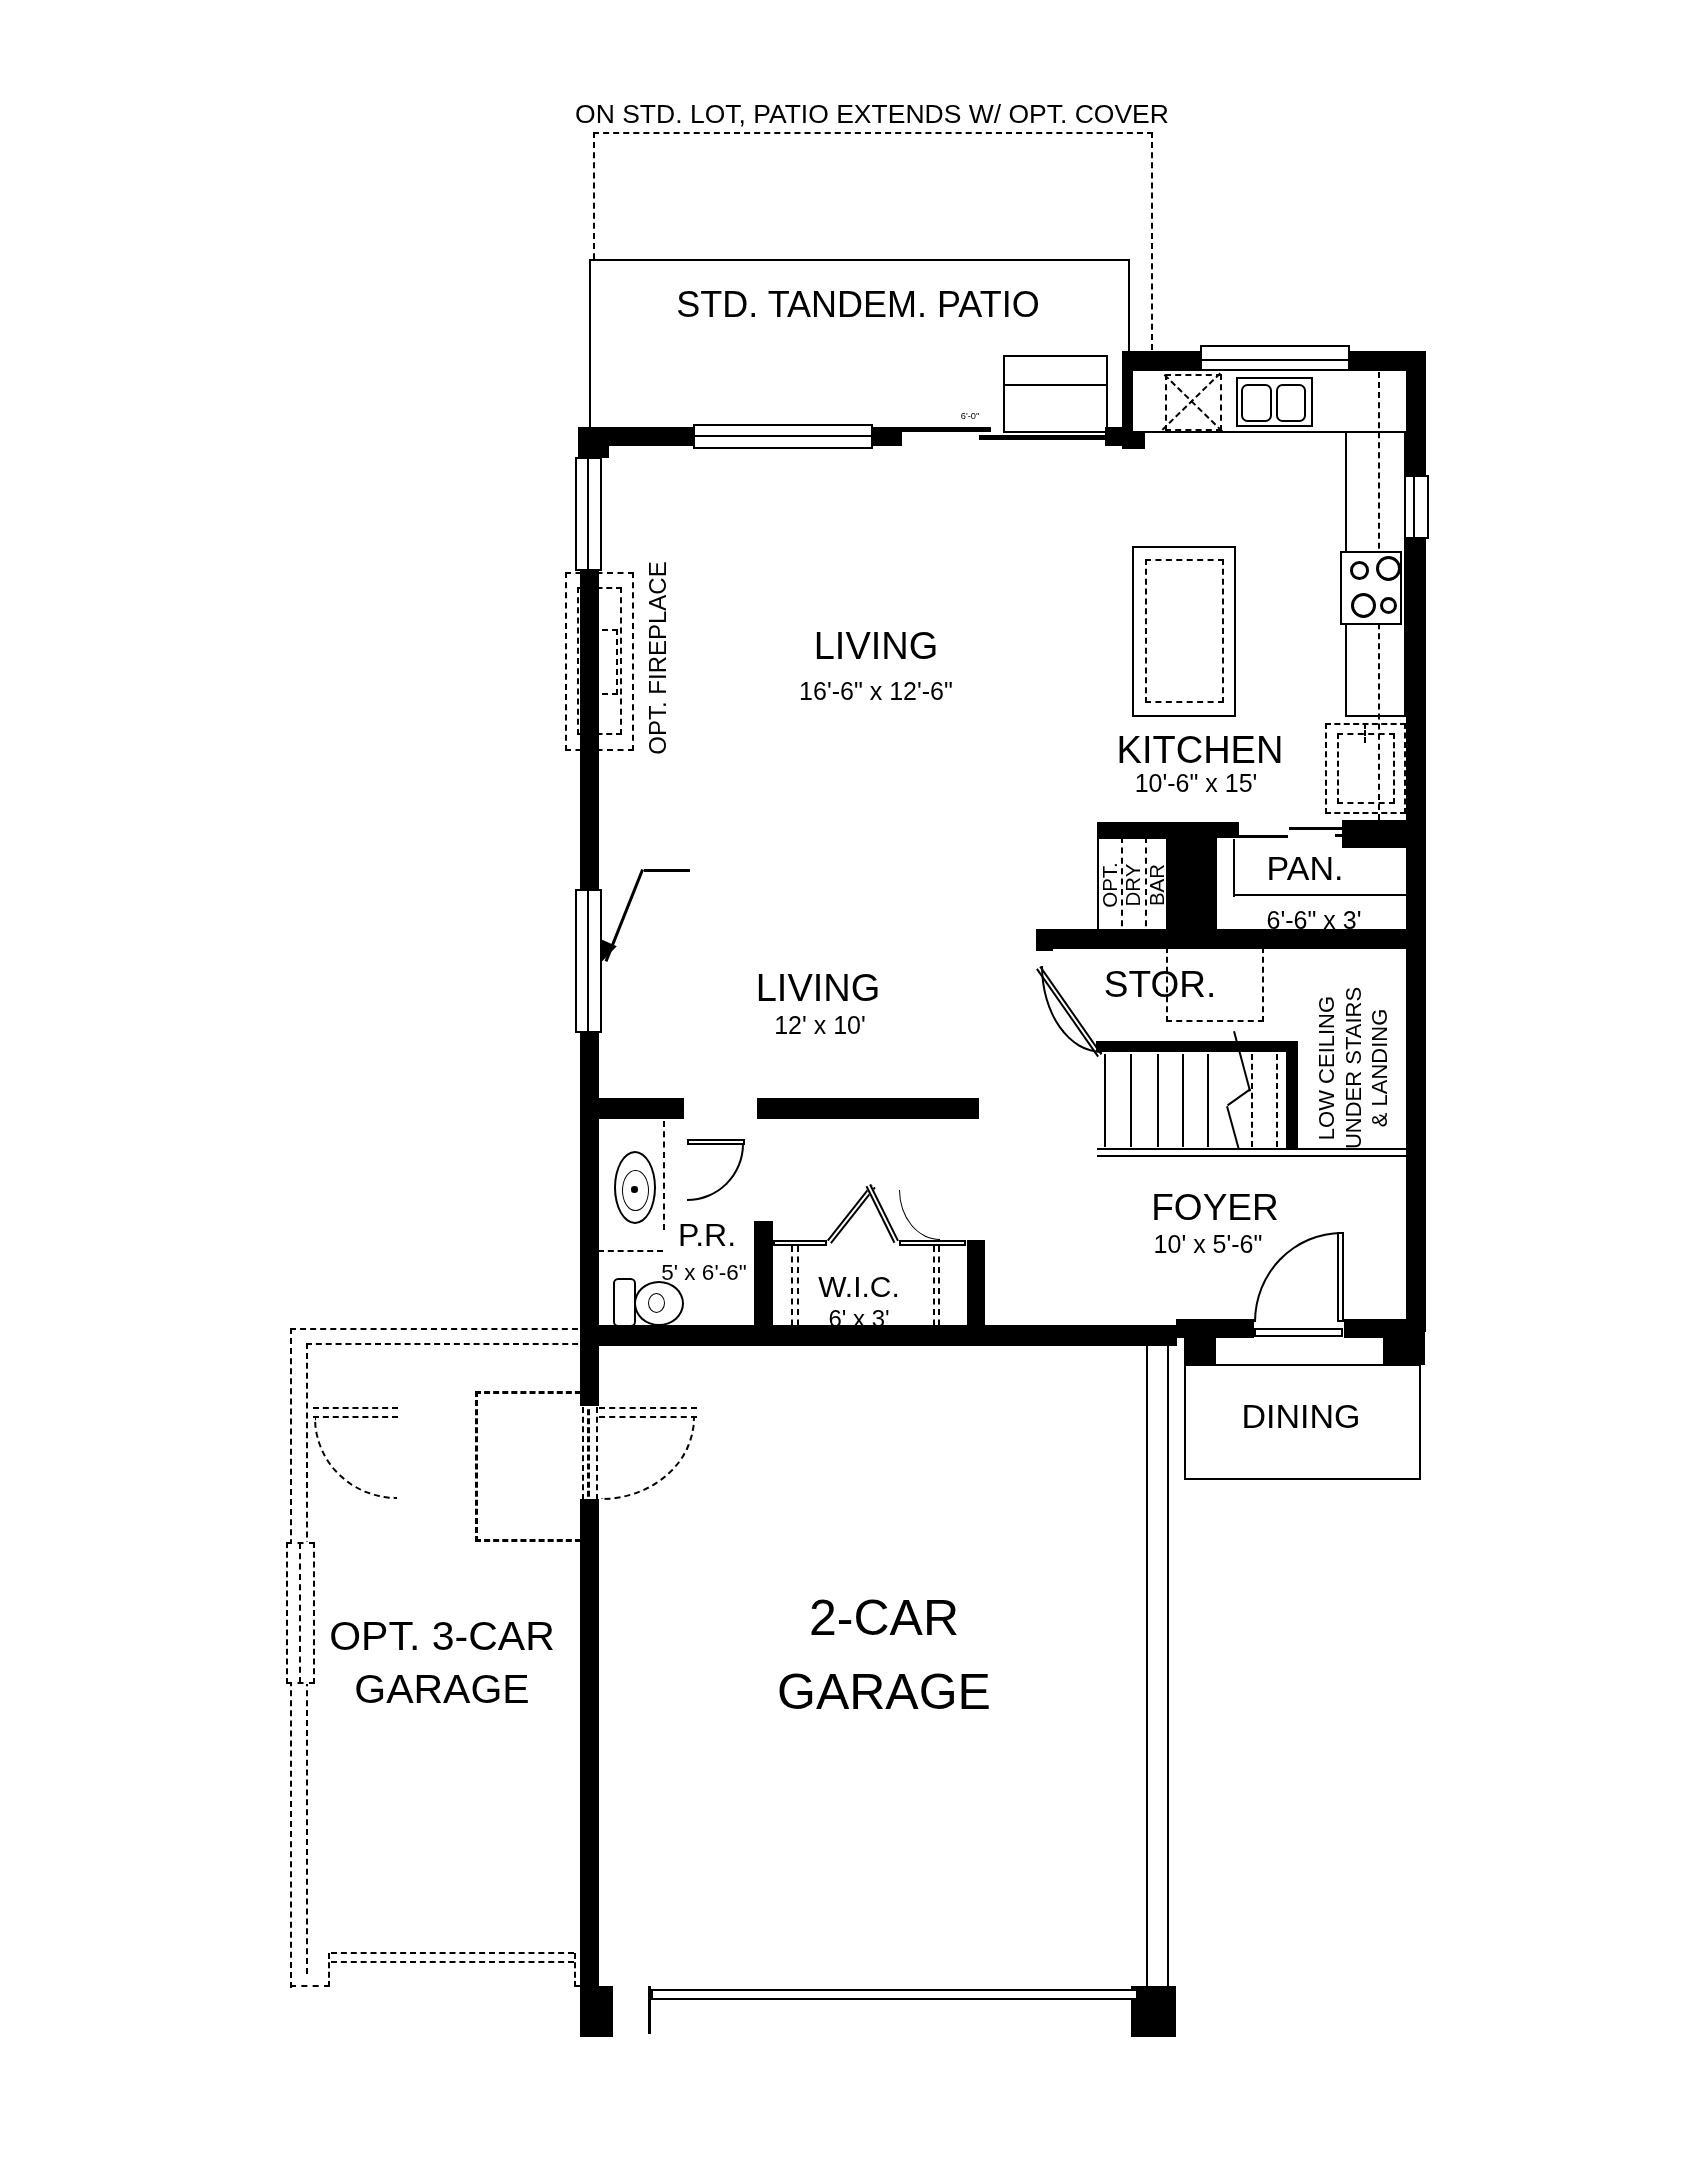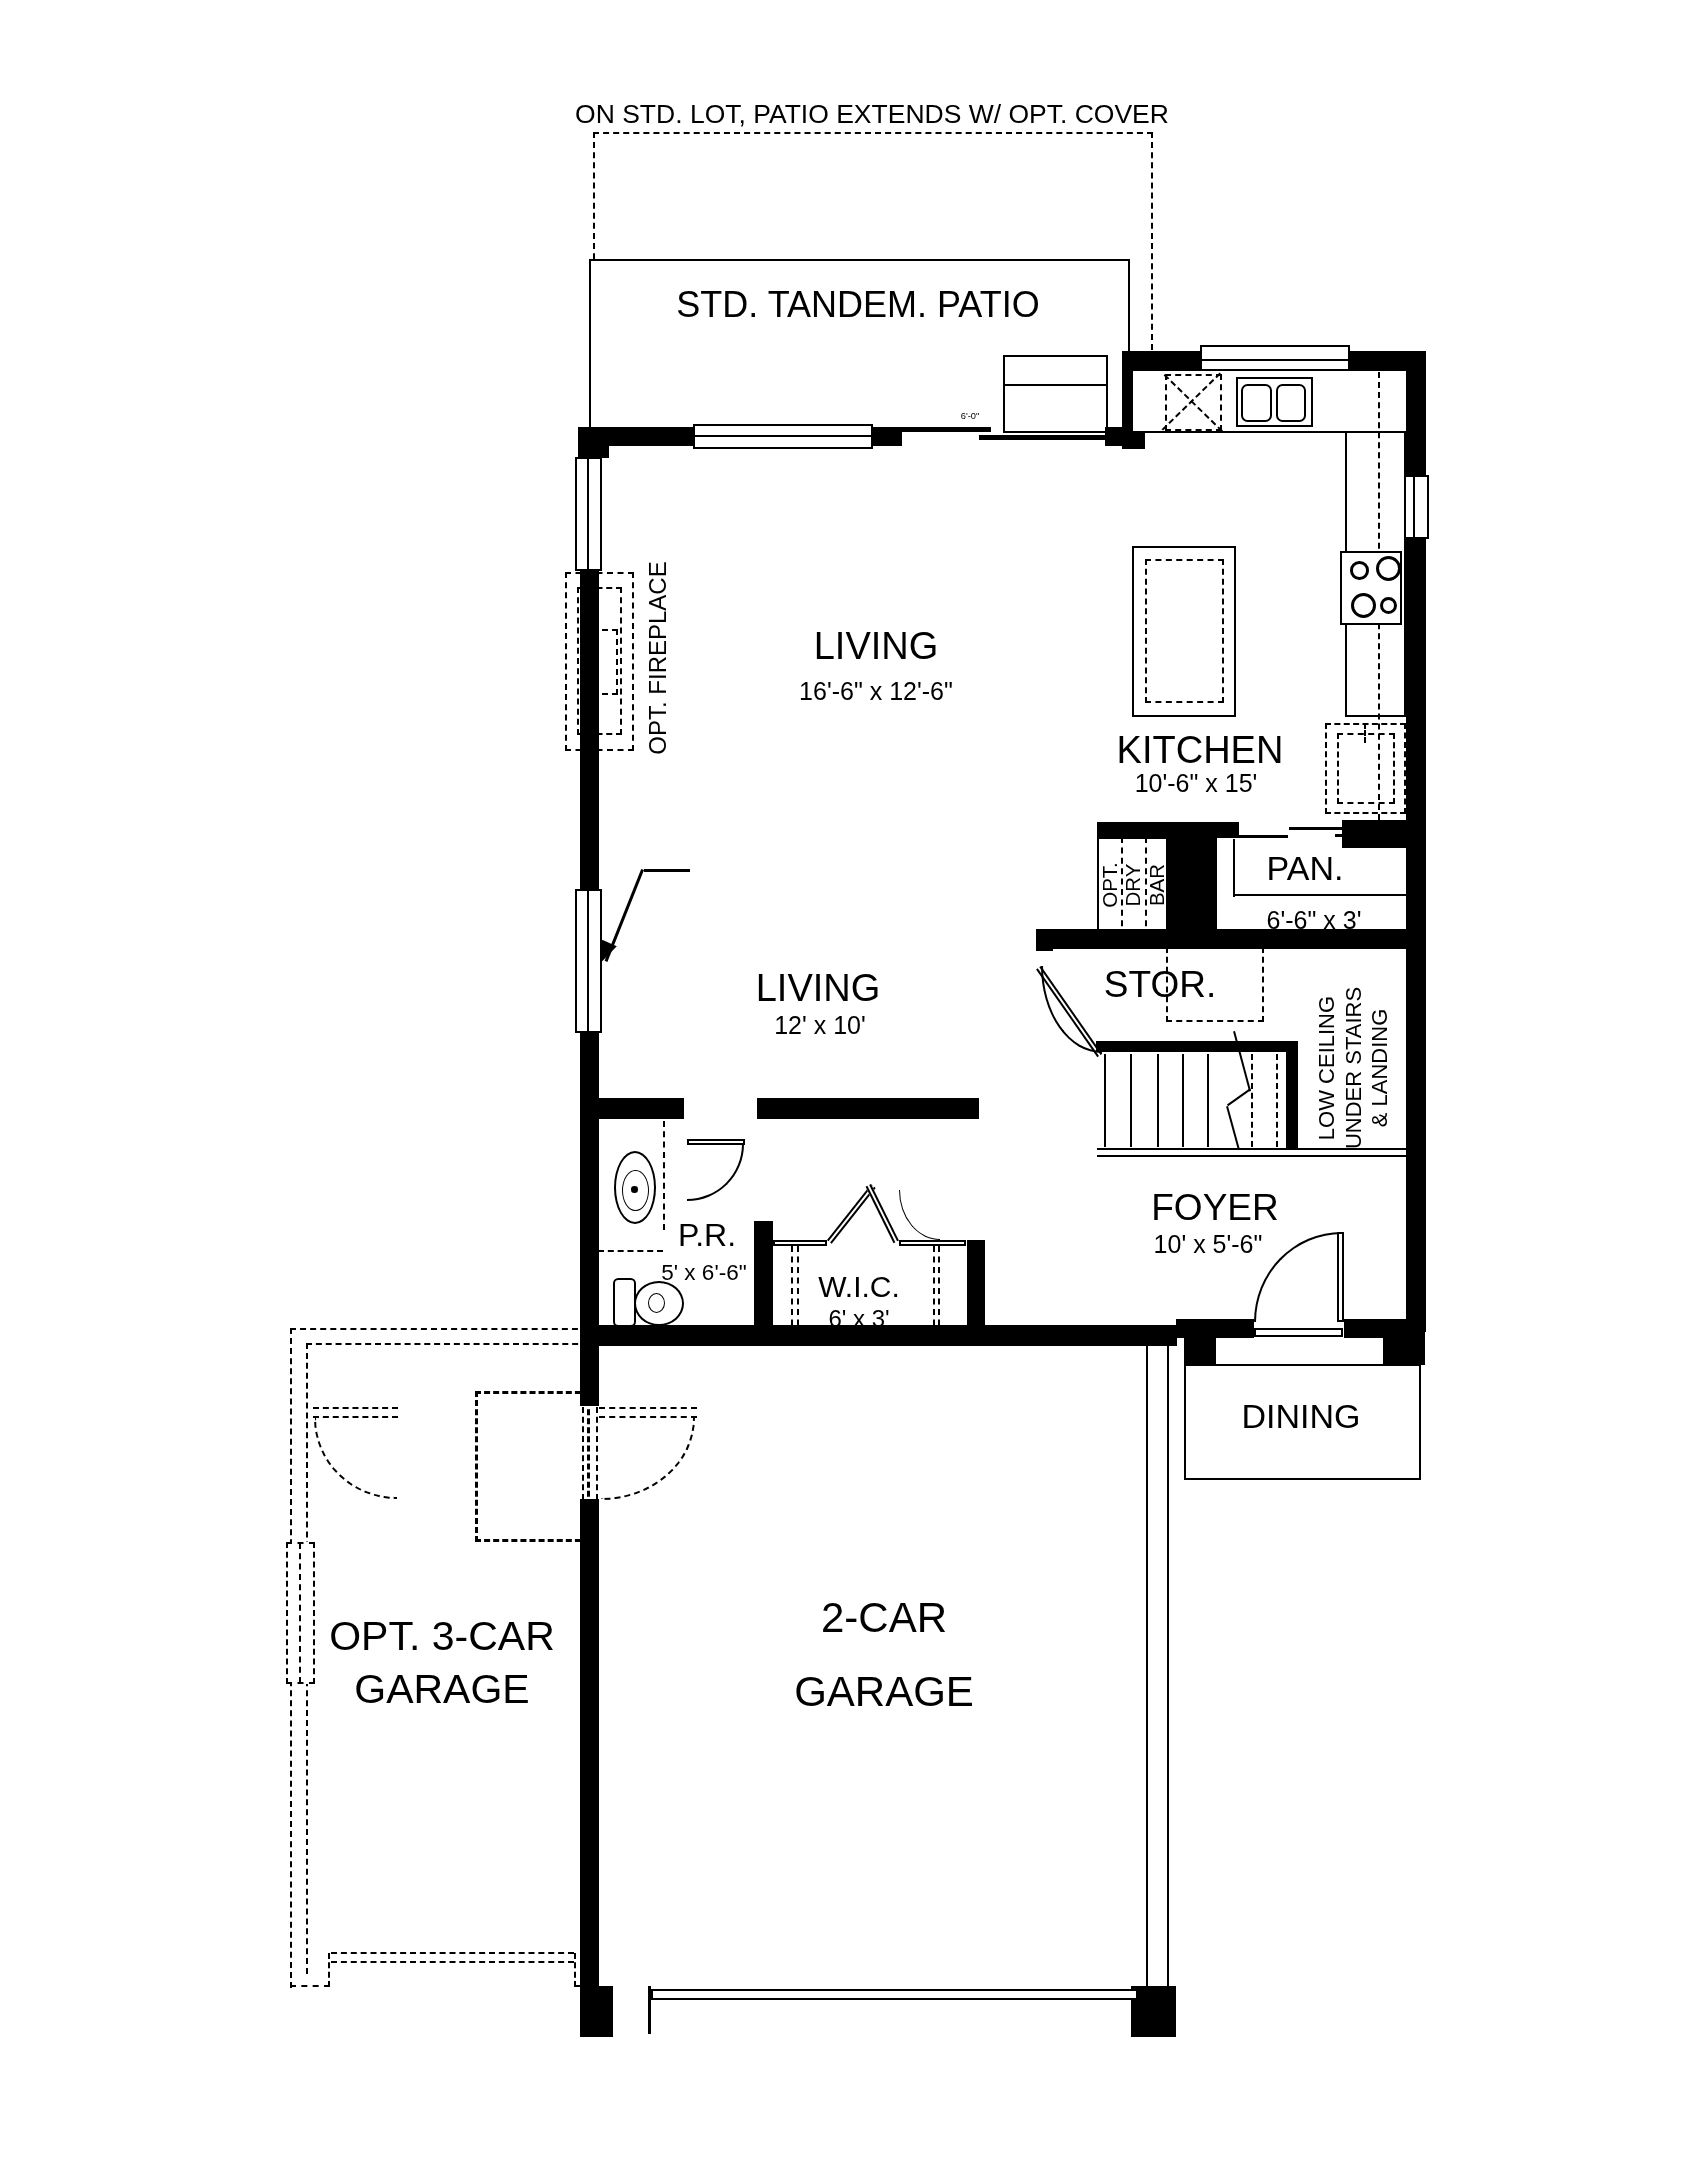--- a/index.html
+++ b/index.html
@@ -196,21 +196,21 @@
   <div class="w" style="left:568px;top:1346px;width:18.5px;height:60px;"></div>
   <div class="w" style="left:568px;top:1499px;width:18.5px;height:487px;"></div>
   <div class="dv" style="left:570px;top:1407px;height:93px;border-left-width:2px;"></div>
   <div class="dv" style="left:584px;top:1407px;height:93px;border-left-width:2px;"></div>
   <div class="tb" style="left:1134px;top:1346px;width:22.5px;height:640px;border-top:none;border-bottom:none;"></div>
   <div class="w" style="left:568px;top:1986px;width:33px;height:51px;"></div>
   <div class="w" style="left:1119px;top:1986px;width:45px;height:51px;"></div>
   <div class="hl" style="left:636px;top:1986px;width:2.6px;height:48px;"></div>
   <div class="hl" style="left:1125px;top:1986px;width:2.6px;height:48px;"></div>
   <div class="tb" style="left:639px;top:1989px;width:487px;height:10.6px;"></div>
-  <div class="lbl" style="left:872px;top:1655px;font-size:42px;line-height:74px;">
+  <div class="lbl" style="left:872px;top:1655px;font-size:50px;line-height:74px;">
     <span>2-CAR</span>
     <span>GARAGE</span>
   </div>
 
   <div class="dh" style="left:587px;top:1407px;width:98px;border-top-width:2px;"></div>
   <div class="dh" style="left:587px;top:1416px;width:98px;border-top-width:2px;"></div>
   <div class="arc dbr" style="left:589px;top:1418px;width:94px;height:82px;"></div>
   <div class="dh" style="left:301px;top:1407px;width:85px;border-top-width:2px;"></div>
   <div class="dh" style="left:301px;top:1416px;width:85px;border-top-width:2px;"></div>
   <div class="arc dbl" style="left:302px;top:1418px;width:83px;height:81px;"></div>

